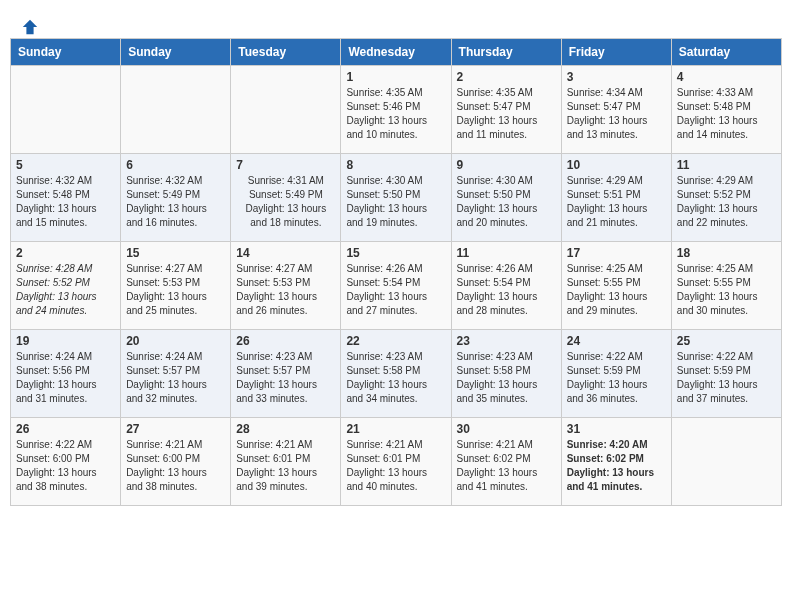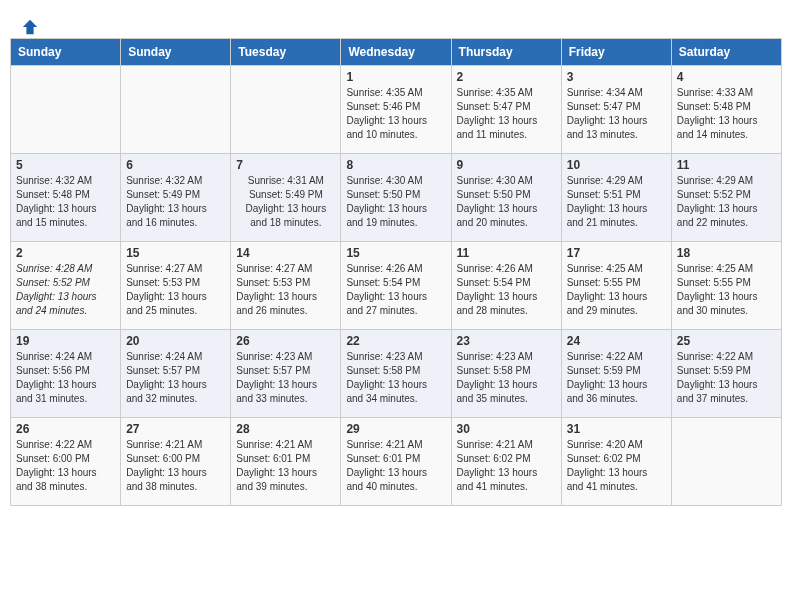--- a/index.html
+++ b/index.html
@@ -324,36 +324,36 @@
 and 38 minutes.</div>
         </td>
         <td>
           <span class="day-num">28</span>
           <div class="cell-text" style="white-space: pre-line;">Sunrise: 4:21 AM
 Sunset: 6:01 PM
 Daylight: 13 hours
 and 39 minutes.</div>
         </td>
         <td>
-          <span class="day-num">29</span>
+          <span class="day-num">21</span>
           <div class="cell-text" style="white-space: pre-line;">Sunrise: 4:21 AM
 Sunset: 6:01 PM
 Daylight: 13 hours
 and 40 minutes.</div>
         </td>
         <td>
           <span class="day-num">30</span>
           <div class="cell-text" style="white-space: pre-line;">Sunrise: 4:21 AM
 Sunset: 6:02 PM
 Daylight: 13 hours
 and 41 minutes.</div>
         </td>
         <td>
           <span class="day-num">31</span>
-          <div class="cell-text" style="white-space: pre-line;">Sunrise: 4:20 AM
+          <div class="cell-text" style="white-space: pre-line; font-weight: bold;">Sunrise: 4:20 AM
 Sunset: 6:02 PM
 Daylight: 13 hours
 and 41 minutes.</div>
         </td>
         <td></td>
       </tr>
     </tbody>
 </table>
 
 </body></html>

